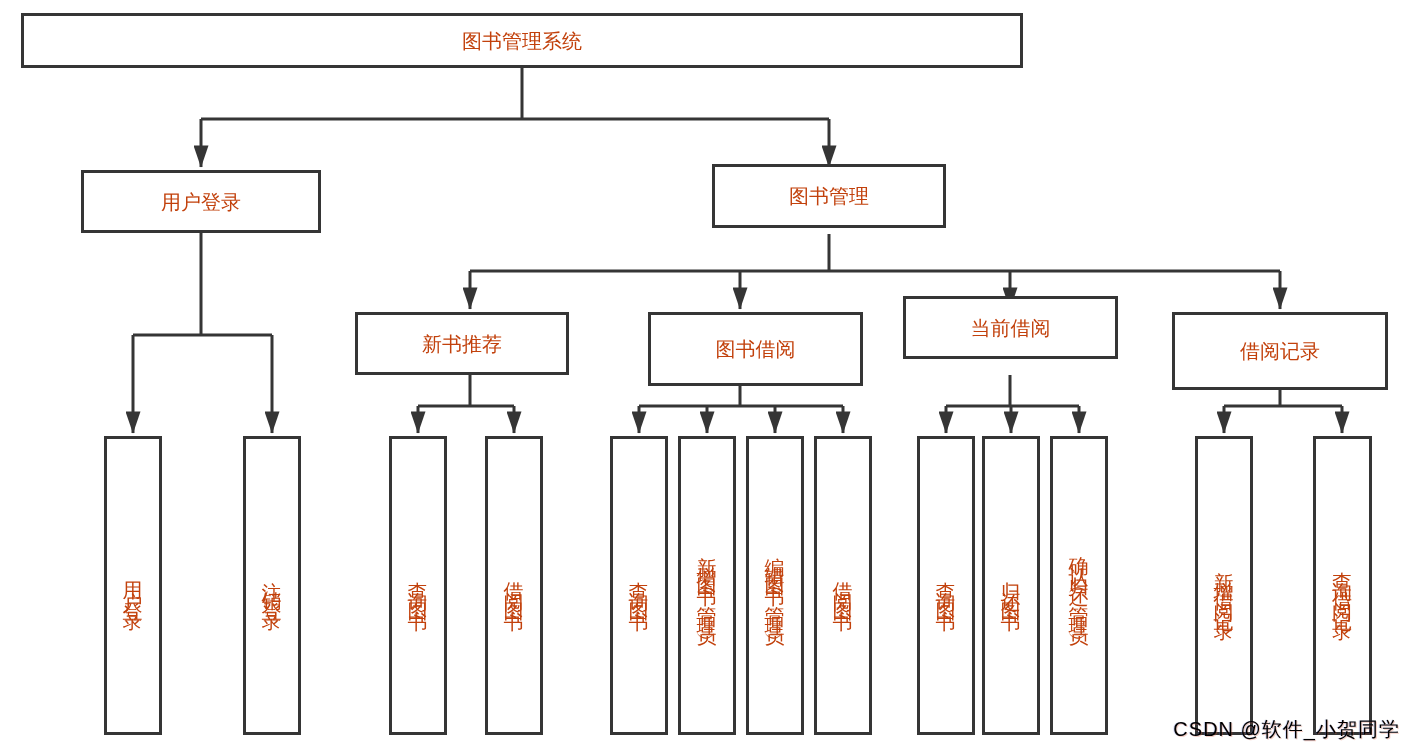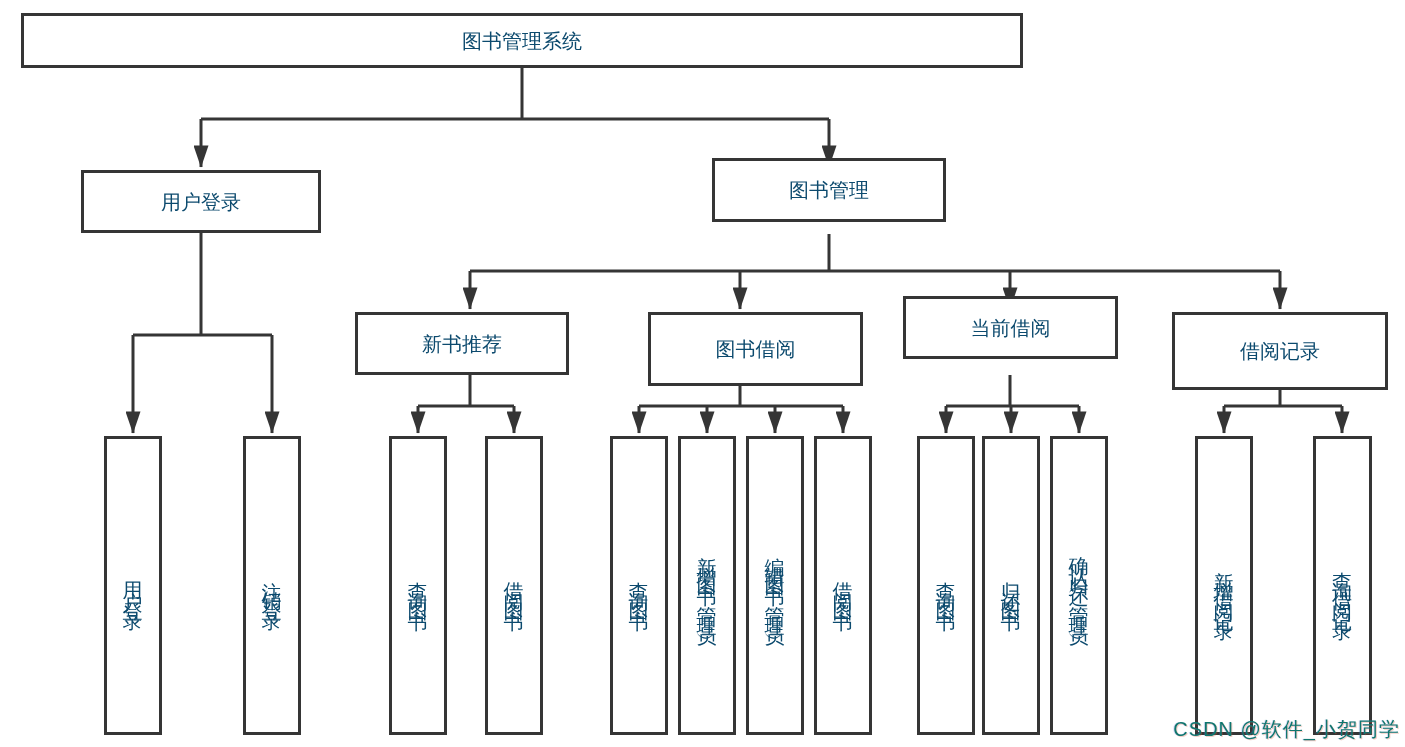--- a/index.html
+++ b/index.html
@@ -3,31 +3,31 @@
 <meta charset="utf-8">
 <style>
   html,body{margin:0;padding:0;background:#ffffff;}
   .stage{
     position:relative;width:1405px;height:747px;background:#ffffff;
     font-family:"Liberation Sans",sans-serif;overflow:hidden;
   }
   svg.wires{position:absolute;left:0;top:0;width:1405px;height:747px;}
   .node{
     position:absolute;box-sizing:border-box;background:#ffffff;
-    border:3px solid #353535;color:#0c4a6e;
+    border:3px solid #353535;color:#c2410c;
     display:flex;align-items:center;justify-content:center;
     font-size:20px;line-height:1.2;white-space:nowrap;z-index:2;
   }
   .node .vtext{
     writing-mode:vertical-rl;text-orientation:mixed;
     letter-spacing:10px;line-height:1;display:block;
   }
   .watermark{
     position:absolute;right:5px;bottom:4px;z-index:5;
-    font-size:20px;letter-spacing:1px;color:#0f766e;
+    font-size:20px;letter-spacing:1px;color:#000000;
     text-shadow:1px 1px 0 rgba(216,92,66,0.30), -1px 0 0 rgba(100,120,228,0.25);
   }
 </style>
 </head>
 <body>
 
 <div class="stage">
 
   <svg class="wires" viewBox="0 0 1405 747" xmlns="http://www.w3.org/2000/svg">
     <defs>
@@ -75,21 +75,21 @@
         <path d="M1280 375 V406 M1224 406 H1342"></path>
         <path d="M1224 406 V433" marker-end="url(#arr)"></path>
         <path d="M1342 406 V433" marker-end="url(#arr)"></path>
       </g>
     </g>
   </svg>
 
   <div class="node" style="left:21px;top:13px;width:1002px;height:55px">图书管理系统</div>
 
   <div class="node" style="left:81px;top:170px;width:240px;height:63px">用户登录</div>
-  <div class="node" style="left:712px;top:158px;width:234px;height:64px">图书管理</div>
+  <div class="node" style="left:712px;top:164px;width:234px;height:64px">图书管理</div>
 
   <div class="node" style="left:355px;top:312px;width:214px;height:63px">新书推荐</div>
   <div class="node" style="left:648px;top:312px;width:215px;height:74px">图书借阅</div>
   <div class="node" style="left:903px;top:296px;width:215px;height:63px">当前借阅</div>
   <div class="node" style="left:1172px;top:312px;width:216px;height:78px">借阅记录</div>
 
   <div class="node" style="left:104px;top:436px;width:58px;height:299px">
     <span class="vtext">用户登录</span>
   </div>
   <div class="node" style="left:243px;top:436px;width:58px;height:299px">

